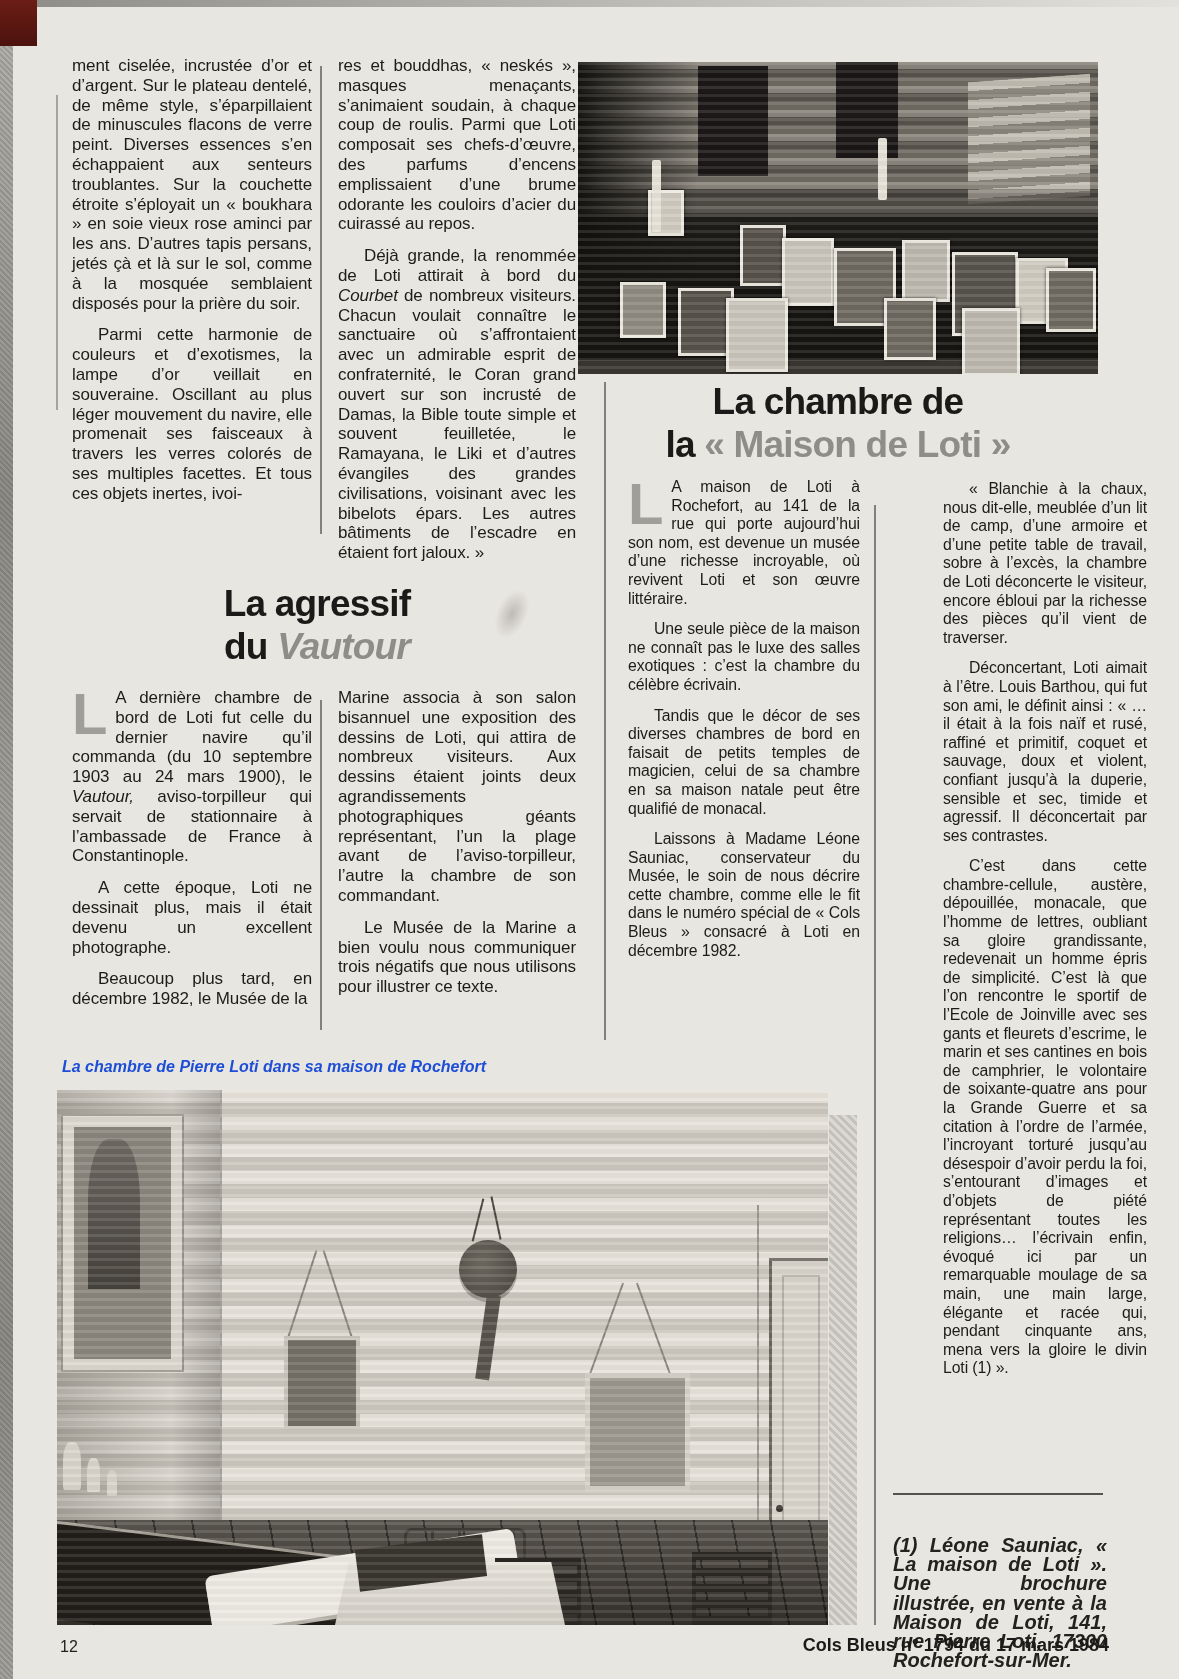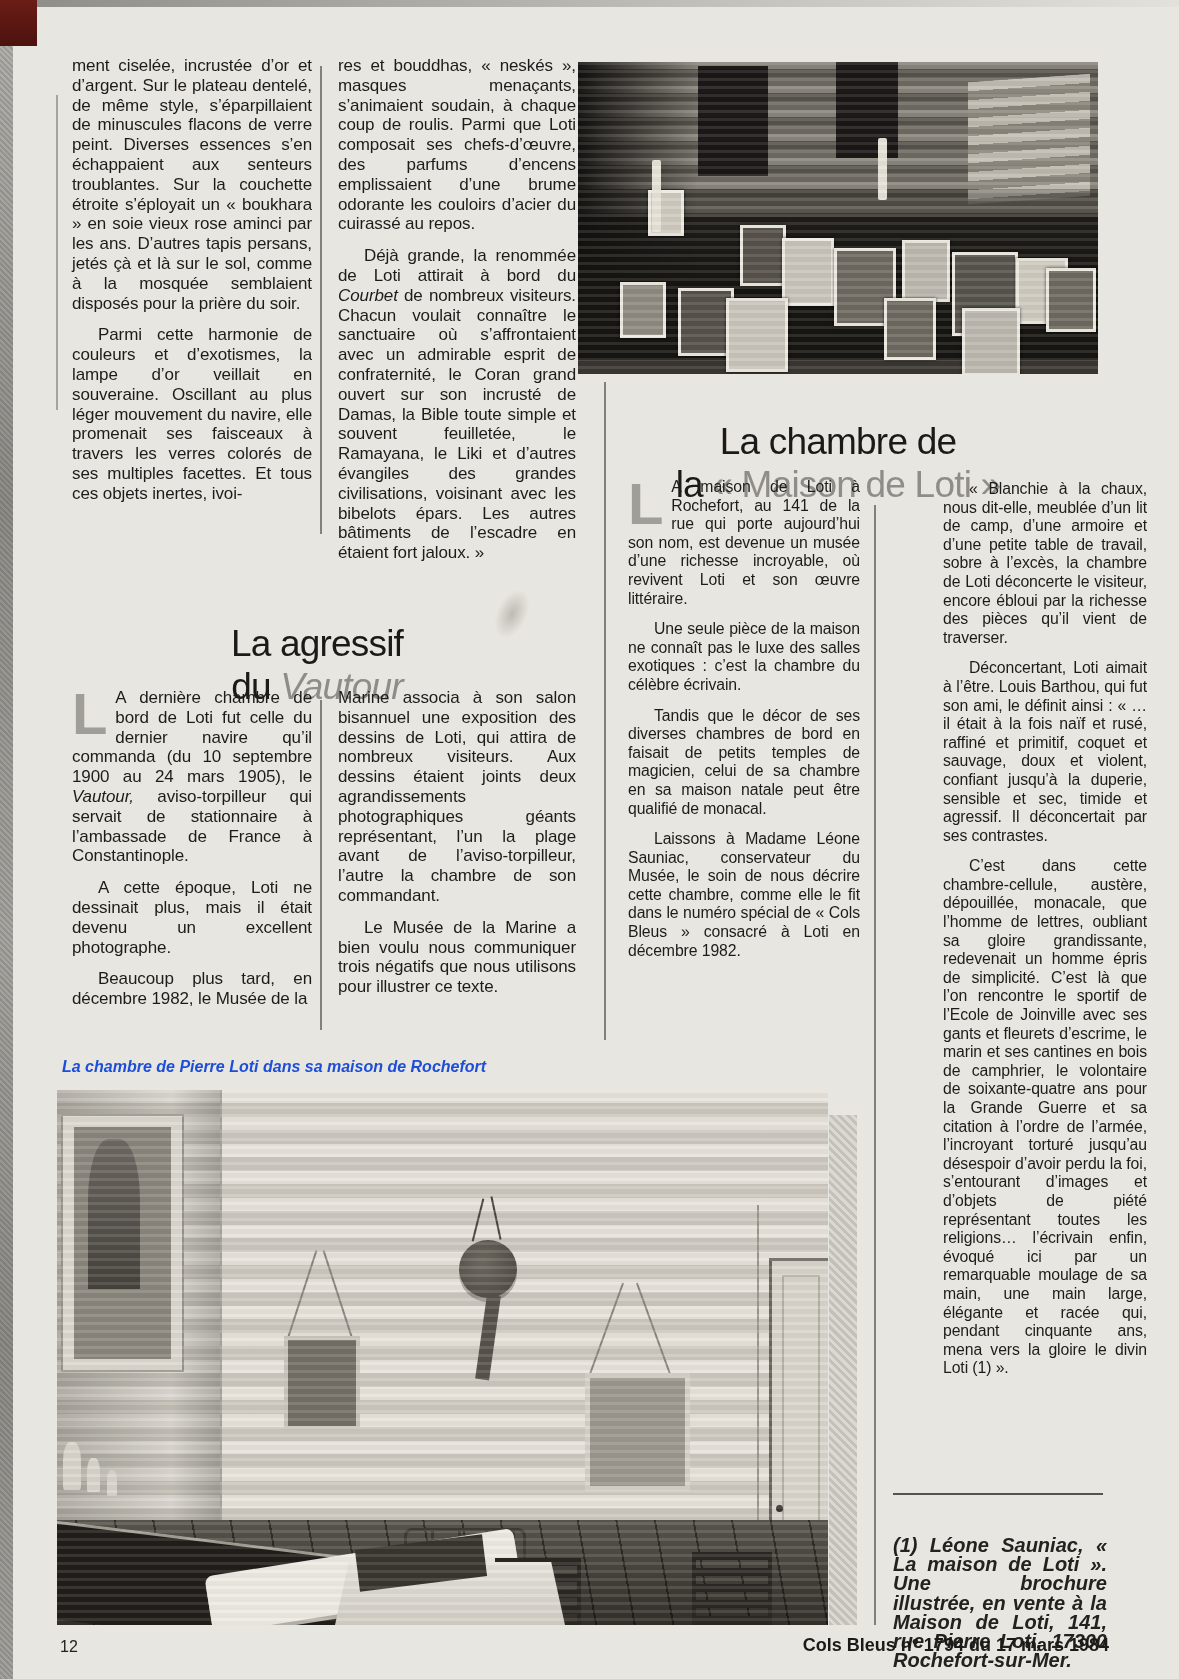--- a/index.html
+++ b/index.html
@@ -20,21 +20,21 @@
   .col{position:absolute;overflow:hidden;text-align:justify;hyphens:auto;}
   .col p{margin:0 0 12px 8px;}
   .col p.ind{text-indent:26px;}
   .txt-l{font-size:17px;line-height:19.8px;letter-spacing:-0.1px;}
   .txt-r{font-size:15.8px;line-height:18.6px;letter-spacing:-0.1px;}
   .it{font-style:italic;}
   .drop{float:left;font-size:58px;line-height:46px;font-weight:700;color:#a09e99;
         margin:3px 8px 0 0;}
   .vrule{position:absolute;width:2px;background:#82807b;}
   
-  .heading{position:absolute;text-align:center;font-weight:400;letter-spacing:-0.8px;color:#1b1a18;margin-top:40px;}
+  .heading{position:absolute;text-align:center;font-weight:700;letter-spacing:-0.8px;color:#1b1a18;}
   .heading .hl{display:block;font-size:37px;line-height:43px;}
   .gray{color:#8f8d89;}
   
   .caption{position:absolute;font-style:italic;font-weight:700;font-size:16px;color:#1d4ed8;}
   .footnote-rule{position:absolute;height:2px;background:#55534e;}
   .footnote{position:absolute;font-style:italic;font-weight:700;font-size:20px;line-height:19.2px;
         text-align:justify;color:#23221f;}
   .page-num{position:absolute;left:60px;top:1638px;font-size:16px;color:#23221f;}
   .footer-right{position:absolute;right:70px;top:1635px;font-size:18px;font-weight:700;color:#16514a;color:#1b1a18;}
   
@@ -160,21 +160,21 @@
       <p class="ind"><span>Déconcertant, Loti aimait à l’être. Louis Barthou, qui fut son ami, le définit ainsi : « … il était à la fois naïf et rusé, raffiné et primitif, coquet et sauvage, doux et violent, confiant jusqu’à la duperie, sensible et sec, timide et agressif. Il déconcertait par ses contrastes.</span></p>
       <p class="ind"><span>C’est dans cette chambre-cellule, austère, dépouillée, monacale, que l’homme de lettres, oubliant sa gloire grandissante, redevenait un homme épris de simplicité. C’est là que l’on rencontre le sportif de l’Ecole de Joinville avec ses gants et fleurets d’escrime, le marin et ses cantines en bois de camphrier, le volontaire de soixante-quatre ans pour la Grande Guerre et sa citation à l’ordre de l’armée, l’incroyant torturé jusqu’au désespoir d’avoir perdu la foi, s’entourant d’images et d’objets de piété représentant toutes les religions… l’écrivain enfin, évoqué ici par un remarquable moulage de sa main, une main large, élégante et racée qui, pendant cinquante ans, mena vers la gloire le divin Loti (1) ».</span></p>
     </div>
 
   <div class="heading" style="left:58px;top:582px;width:518px">
     <span class="hl">La agressif</span>
     <span class="hl"><span>du </span><span class="gray it">Vautour</span></span>
   </div>
 
   <div class="col txt-l" style="left:64px;top:688px;width:248px;height:345px">
-      <p><span class="drop">L</span><span>A dernière chambre de bord de Loti fut celle du dernier navire qu’il commanda (du 10 septembre 1900 au 24 mars 1905), le </span><span class="it">Vautour,</span><span> aviso-torpilleur qui servait de stationnaire à l’ambassade de France à Constantinople.</span></p>
+      <p><span class="drop">L</span><span>A dernière chambre de bord de Loti fut celle du dernier navire qu’il commanda (du 10 septembre 1903 au 24 mars 1900), le </span><span class="it">Vautour,</span><span> aviso-torpilleur qui servait de stationnaire à l’ambassade de France à Constantinople.</span></p>
       <p class="ind"><span>A cette époque, Loti ne dessinait plus, mais il était devenu un excellent photographe.</span></p>
       <p class="ind"><span>Beaucoup plus tard, en décembre 1982, le Musée de la</span></p>
     </div>
   <div class="vrule" style="left:320px;top:700px;height:330px"></div>
   <div class="col txt-l" style="left:330px;top:688px;width:246px;height:345px">
       <p><span>Marine associa à son salon bisannuel une exposition des dessins de Loti, qui attira de nombreux visiteurs. Aux dessins étaient joints deux agrandissements photographiques géants représentant, l’un la plage avant de l’aviso-torpilleur, l’autre la chambre de son commandant.</span></p>
       <p class="ind"><span>Le Musée de la Marine a bien voulu nous communiquer trois négatifs que nous utilisons pour illustrer ce texte.</span></p>
     </div>
 
   <div class="caption" style="left:62px;top:1058px;width:640px">La chambre de Pierre Loti dans sa maison de Rochefort</div>

